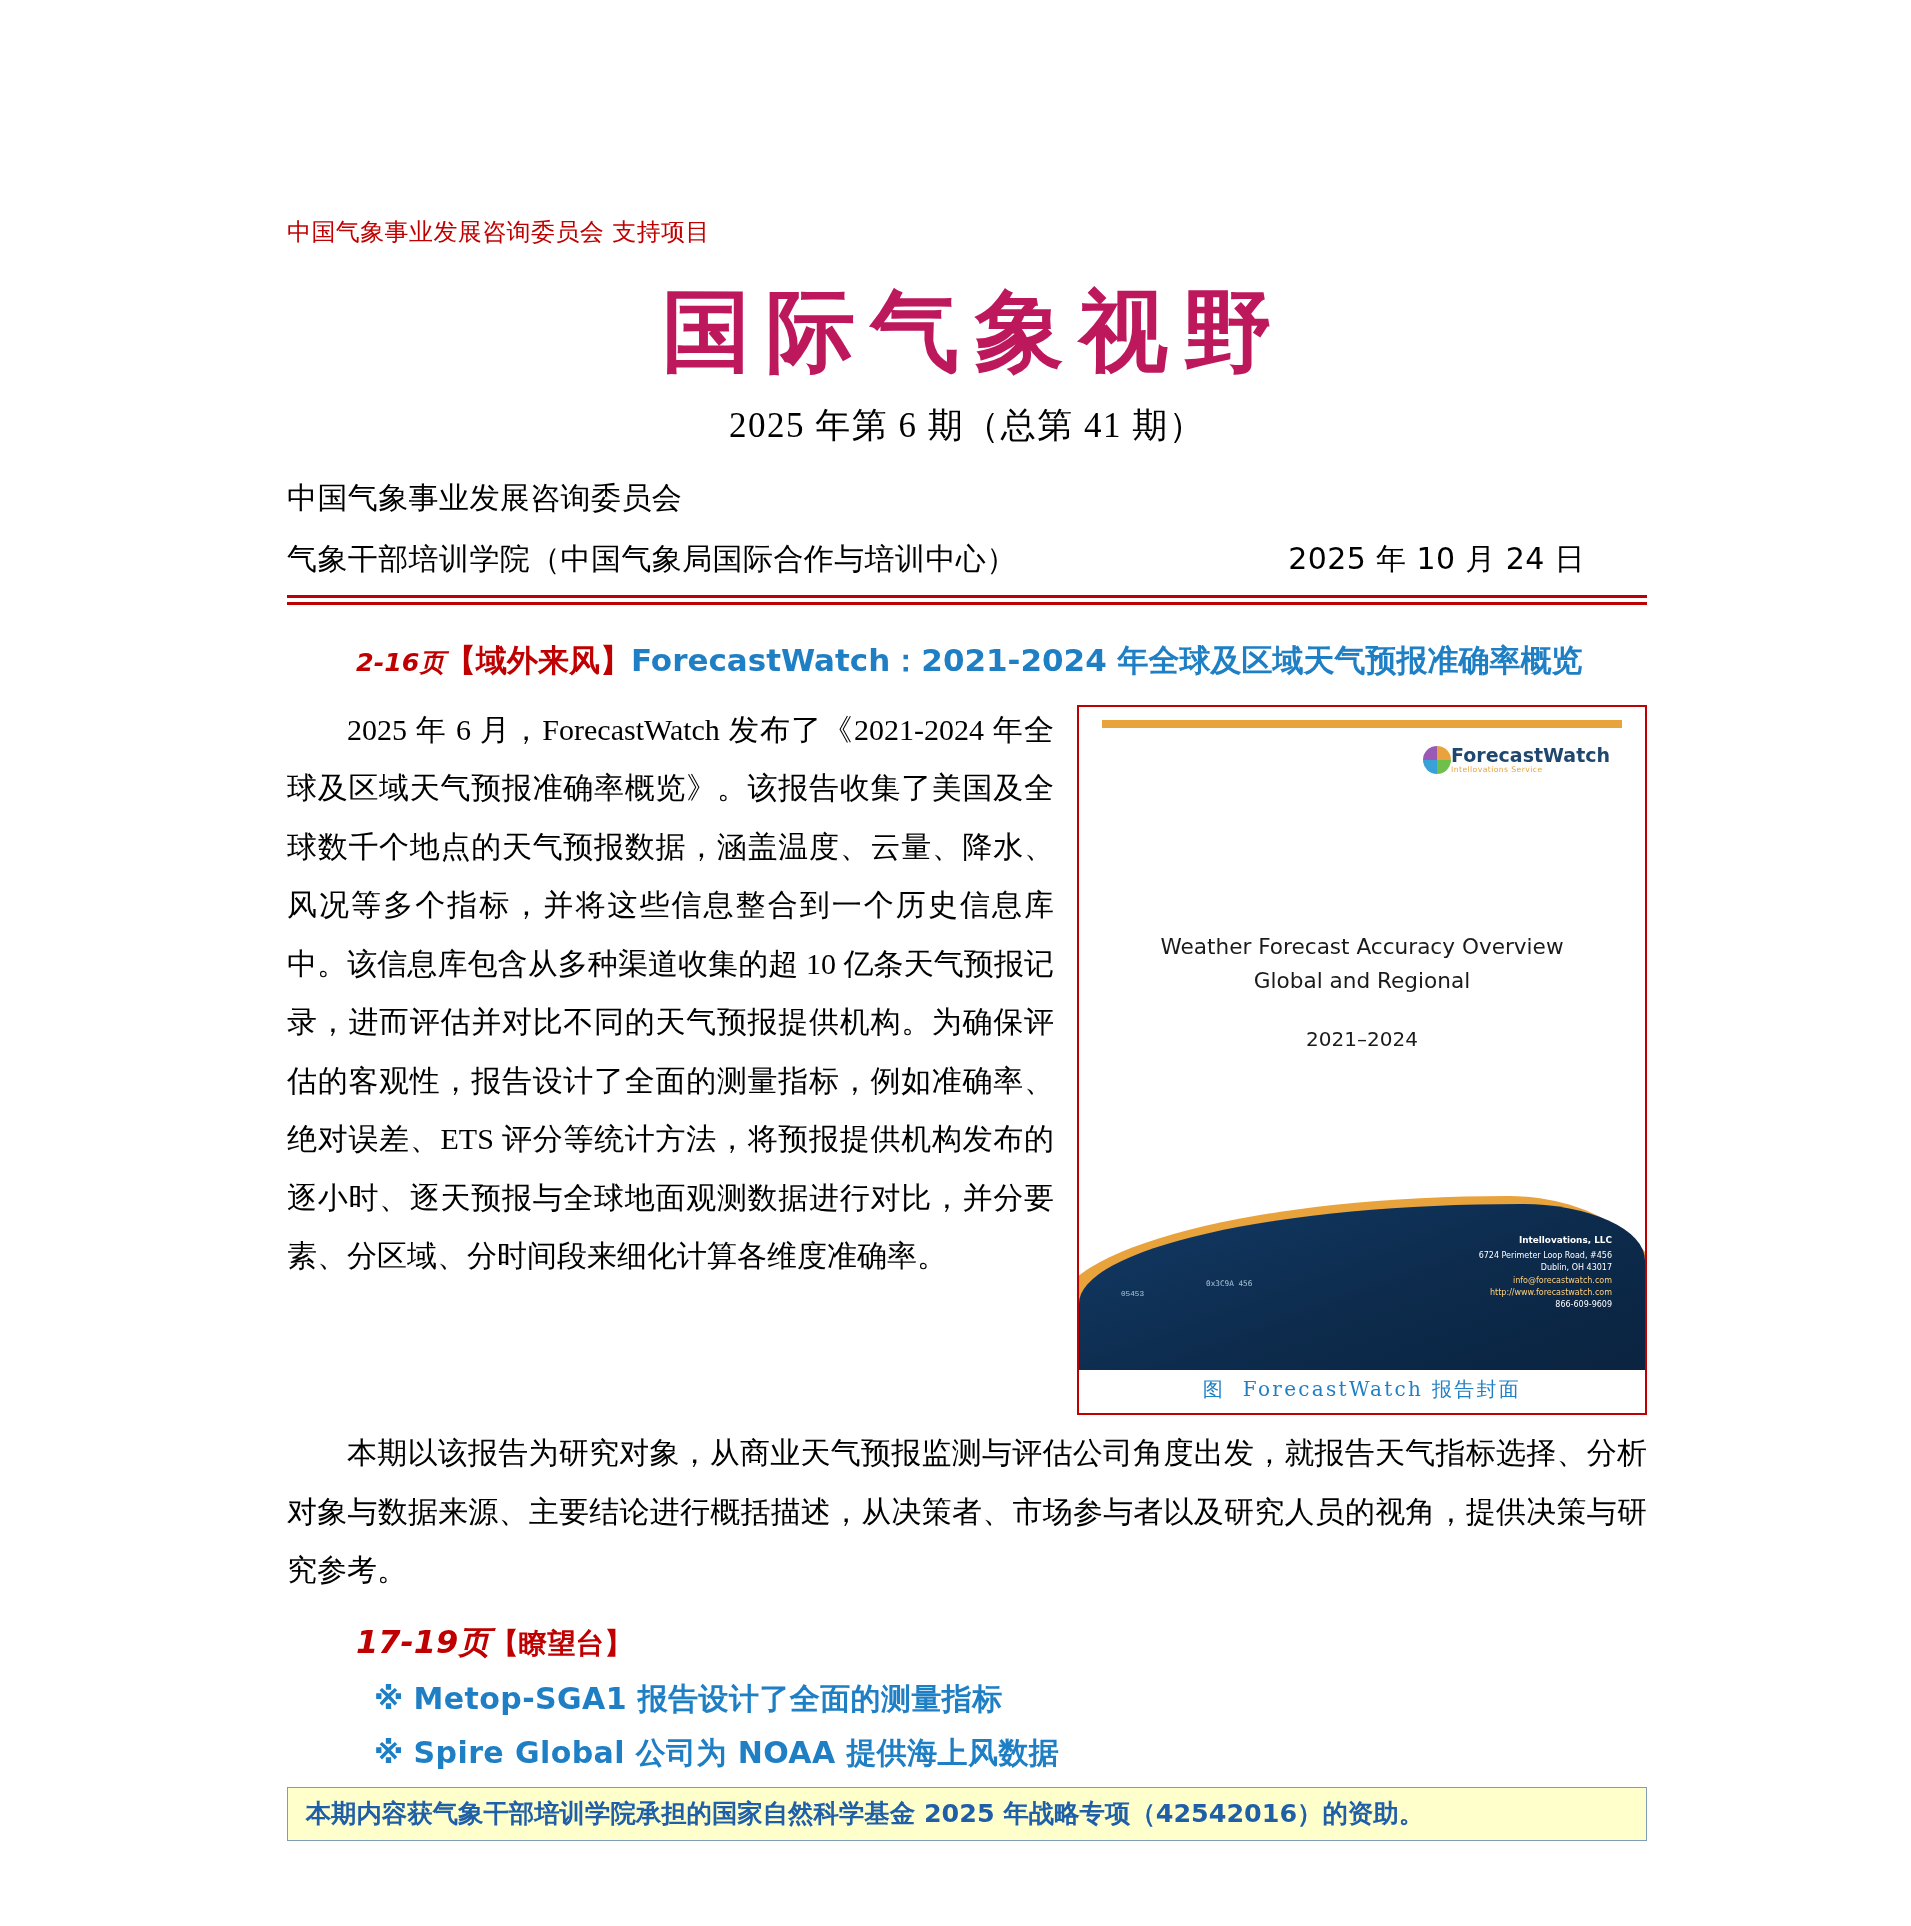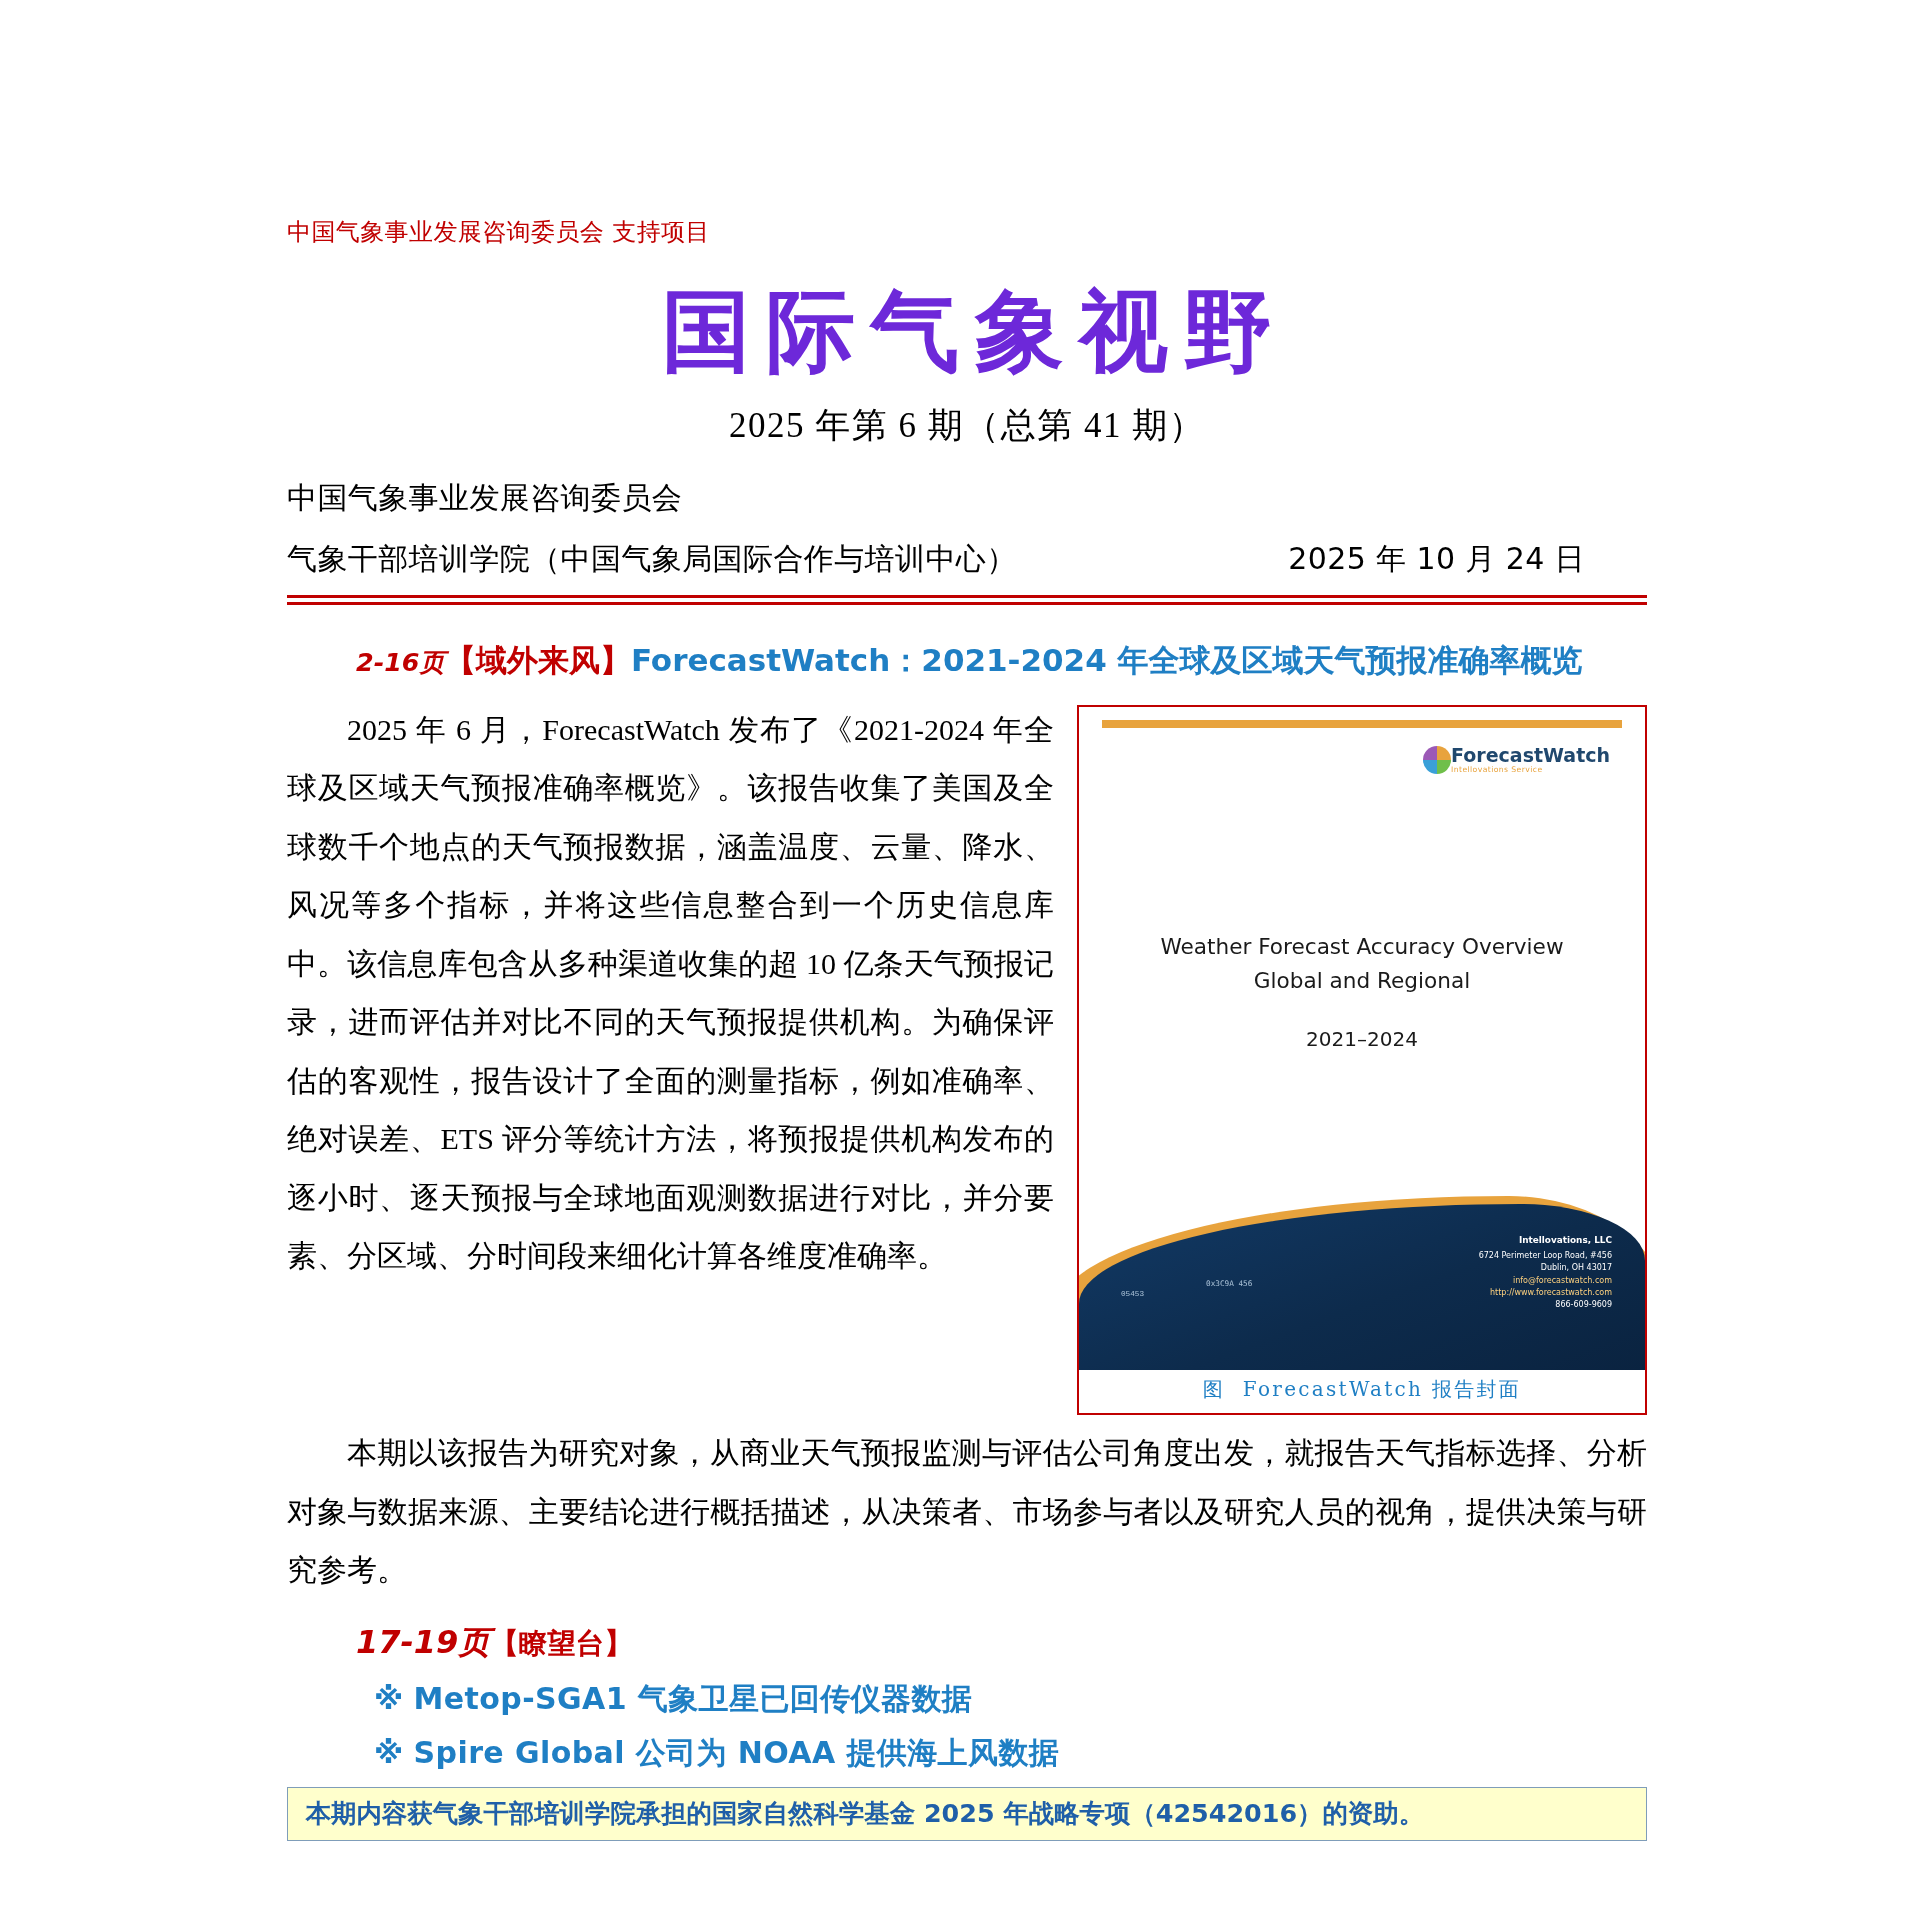--- a/index.html
+++ b/index.html
@@ -31,21 +31,21 @@
   
   .support-line {
     color: #c00000;
     font-family: "DejaVu Sans", sans-serif;
     font-size: 24px;
     letter-spacing: 0.4px;
     margin-bottom: 27px;
   }
   .masthead {
     text-align: center;
-    color: #6d28d9;
+    color: #be185d;
     font-family: "DejaVu Serif", serif;
     font-weight: bold;
     font-size: 89px;
     letter-spacing: 15.4px;
     text-indent: 15.4px;
     line-height: 1.25;
     margin-top: 3.9px;
     margin-bottom: 15.4px;
   }
   .issue-line {
@@ -382,21 +382,21 @@
 
       <p class="para" style="clear:both;">本期以该报告为研究对象，从商业天气预报监测与评估公司角度出发，就报告天气指标选择、分析对象与数据来源、主要结论进行概括描述，从决策者、市场参与者以及研究人员的视角，提供决策与研究参考。</p>
     </div>
 
     <div class="sec2">
       <div class="sec2-head">
         <span class="pages">17-19页</span><span class="bracket">【瞭望台】</span>
       </div>
 
       <div class="bullet">
-        <span class="star">※</span><span>Metop-SGA1 气象卫星已回传仪器数据</span>
+        <span class="star">※</span><span>Metop-SGA1 报告设计了全面的测量指标</span>
       </div>
 
       <div class="bullet">
         <span class="star">※</span><span>Spire Global 公司为 NOAA 提供海上风数据</span>
       </div>
     </div>
 
     <div class="fund-note">本期内容获气象干部培训学院承担的国家自然科学基金 2025 年战略专项（42542016）的资助。</div>
 
   </div>

